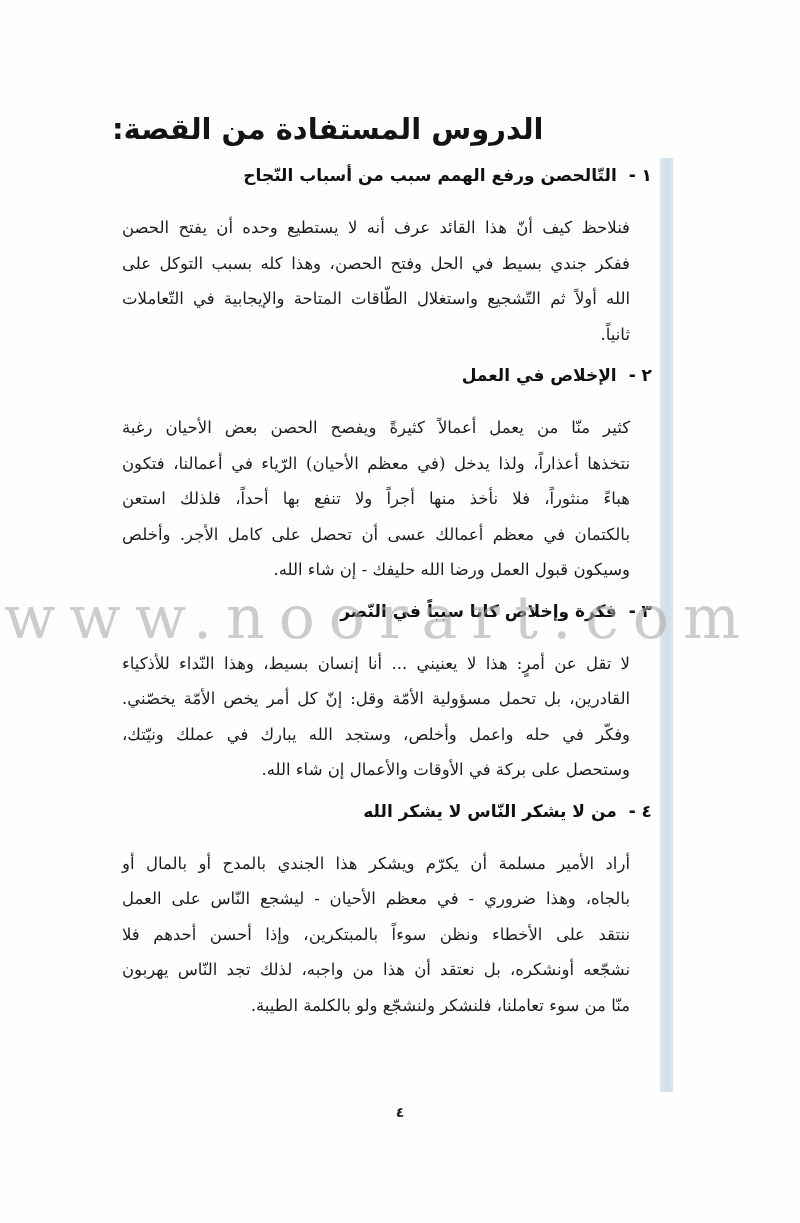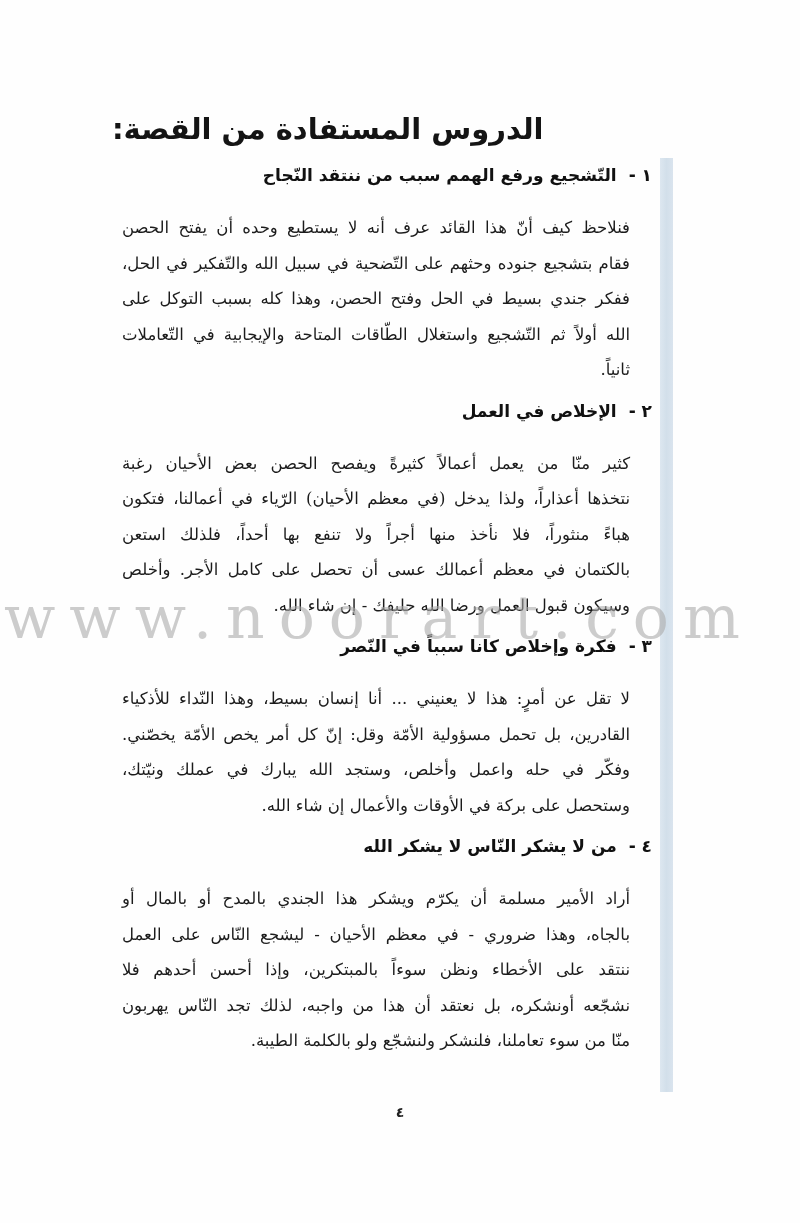--- a/index.html
+++ b/index.html
@@ -115,25 +115,24 @@
 
   <h1 class="title">الدروس المستفادة من القصة:</h1>
 
   <div class="side-bar"></div>
 
   <div class="content">
 
     <div class="section">
       <div class="section-heading">
         <span class="num">١ -</span>
-        <span>التّشجيع ورفع الهمم سبب من ننتقد النّجاح</span>
+        <span>التّالحصن ورفع الهمم سبب من أسباب النّجاح</span>
       </div>
       <div class="section-body">
         <span class="line">فنلاحظ كيف أنّ هذا القائد عرف أنه لا يستطيع وحده أن يفتح الحصن</span>
-        <span class="line">فقام بتشجيع جنوده وحثهم على التّضحية في سبيل الله والتّفكير في الحل،</span>
         <span class="line">ففكر جندي بسيط في الحل وفتح الحصن، وهذا كله بسبب التوكل على</span>
         <span class="line">الله أولاً ثم التّشجيع واستغلال الطّاقات المتاحة والإيجابية في التّعاملات</span>
         <span class="line last">ثانياً.</span>
       </div>
     </div>
 
     <div class="section">
       <div class="section-heading">
         <span class="num">٢ -</span>
         <span>الإخلاص في العمل</span>

